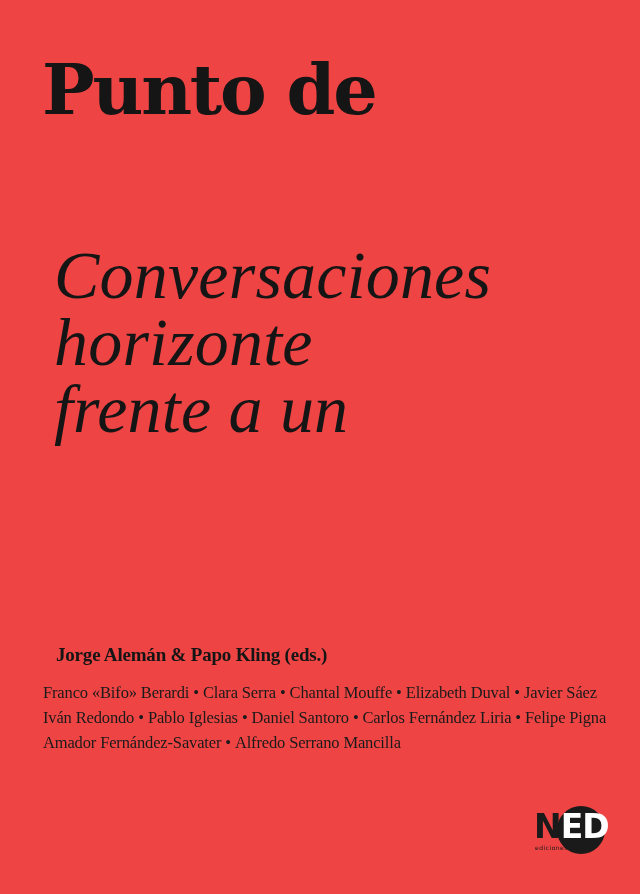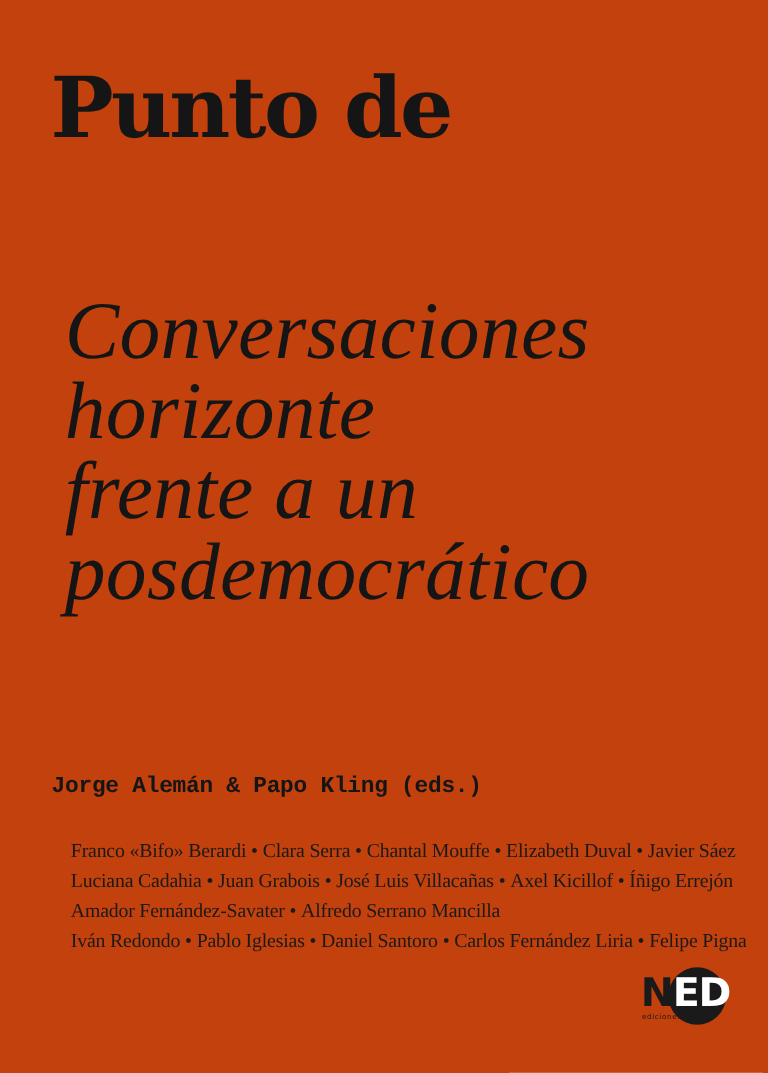--- a/index.html
+++ b/index.html
@@ -11,21 +11,21 @@
     width: 640px;
     height: 894px;
     position: relative;
     overflow: hidden;
     color: #111111;
     font-family: "DejaVu Serif", "Liberation Serif", serif;
   }
   .cover {
     position: absolute;
     inset: 0;
-    background: #c2410c;
+    background: #ef4444;
   }
   .title {
     position: absolute;
     left: 42px;
     top: 52px;
     margin: 0;
     font-family: "DejaVu Serif", "Liberation Serif", serif;
     font-weight: bold;
     font-size: 70px;
     line-height: 76px;
@@ -48,36 +48,36 @@
     line-height: 67px;
     letter-spacing: 0.2px;
     color: #151515;
   }
   .subtitle span {
     display: block;
     white-space: nowrap;
   }
   .editors {
     position: absolute;
-    left: 43px;
+    left: 56px;
     top: 641px;
     margin: 0;
-    font-family: Liberation Mono, monospace;
+    font-family: Liberation Serif, serif;
     font-weight: bold;
     font-size: 19px;
     line-height: 28px;
     letter-spacing: -0.2px;
     color: #151515;
     white-space: nowrap;
   }
   .contributors {
     position: absolute;
     left: 43px;
     top: 680px;
-    margin: 16px;
+    margin: 0;
     padding: 0;
     list-style: none;
     font-family: "Liberation Serif", "DejaVu Serif", serif;
     font-size: 16.5px;
     line-height: 25px;
     color: #1a1a1a;
     letter-spacing: -0.15px;
   }
   .contributors li {
     white-space: nowrap;
@@ -133,37 +133,33 @@
 <div class="cover">
 
   <h1 class="title">
     <span>Punto de</span>
   </h1>
 
   <h2 class="subtitle">
     <span>Conversaciones</span>
     <span>horizonte</span>
     <span>frente a un</span>
-    <span>posdemocrático</span>
   </h2>
 
   <p class="editors">Jorge Alemán &amp; Papo Kling (eds.)</p>
 
   <ul class="contributors">
     <li>
       <span>Franco «Bifo» Berardi</span><span class="sep">•</span><span>Clara Serra</span><span class="sep">•</span><span>Chantal Mouffe</span><span class="sep">•</span><span>Elizabeth Duval</span><span class="sep">•</span><span>Javier Sáez</span>
     </li>
     <li>
-      <span>Luciana Cadahia</span><span class="sep">•</span><span>Juan Grabois</span><span class="sep">•</span><span>José Luis Villacañas</span><span class="sep">•</span><span>Axel Kicillof</span><span class="sep">•</span><span>Íñigo Errejón</span>
+      <span>Iván Redondo</span><span class="sep">•</span><span>Pablo Iglesias</span><span class="sep">•</span><span>Daniel Santoro</span><span class="sep">•</span><span>Carlos Fernández Liria</span><span class="sep">•</span><span>Felipe Pigna</span>
     </li>
     <li>
       <span>Amador Fernández-Savater</span><span class="sep">•</span><span>Alfredo Serrano Mancilla</span>
-    </li>
-    <li>
-      <span>Iván Redondo</span><span class="sep">•</span><span>Pablo Iglesias</span><span class="sep">•</span><span>Daniel Santoro</span><span class="sep">•</span><span>Carlos Fernández Liria</span><span class="sep">•</span><span>Felipe Pigna</span>
     </li>
   </ul>
 
   <div class="logo">
     <div class="disc"></div>
     <div class="letters">
       <span class="n">N</span><span class="ed">ED</span>
     </div>
     <div class="imprint">ediciones</div>
   </div>

